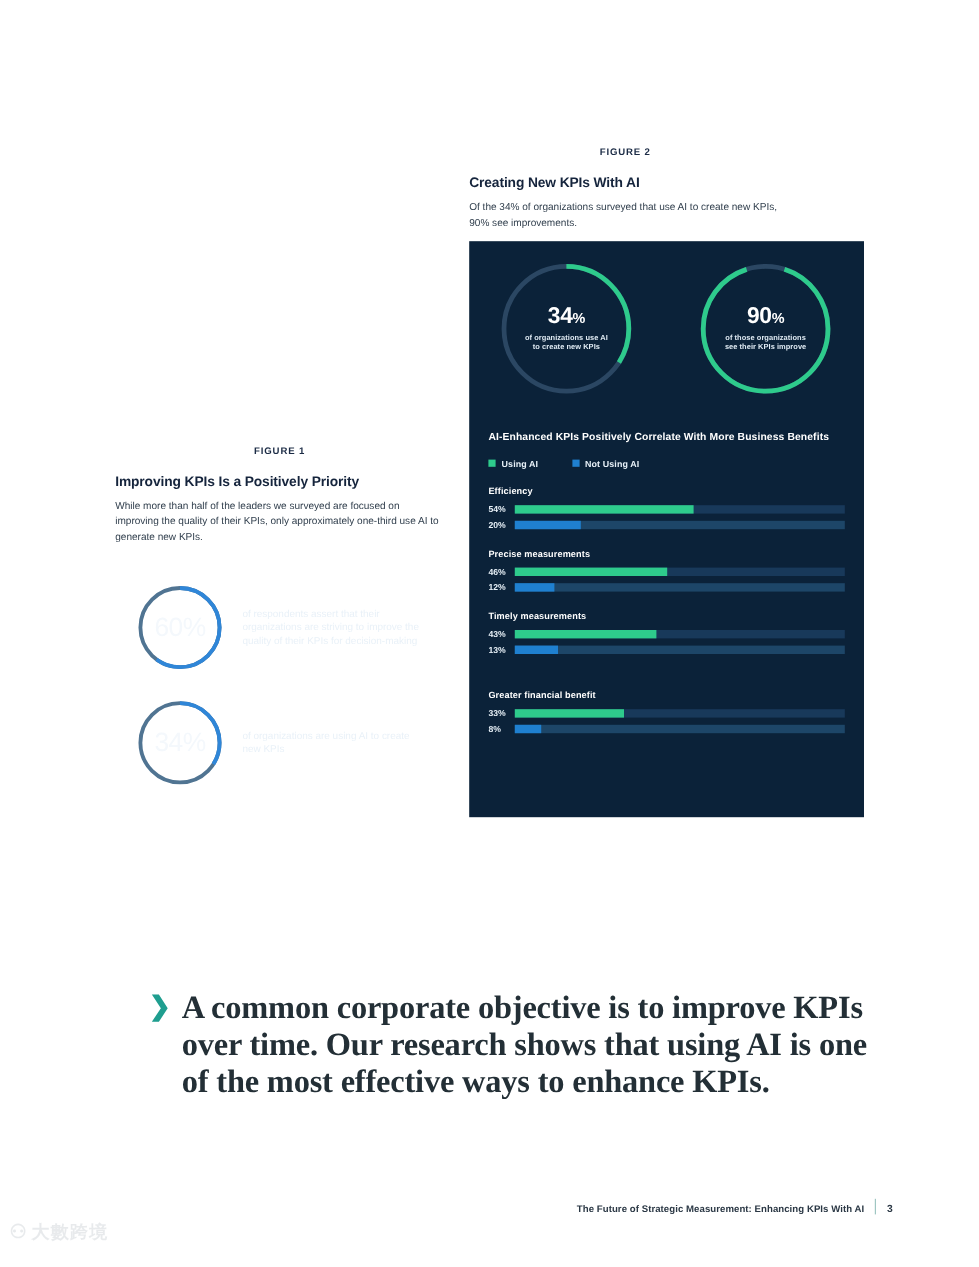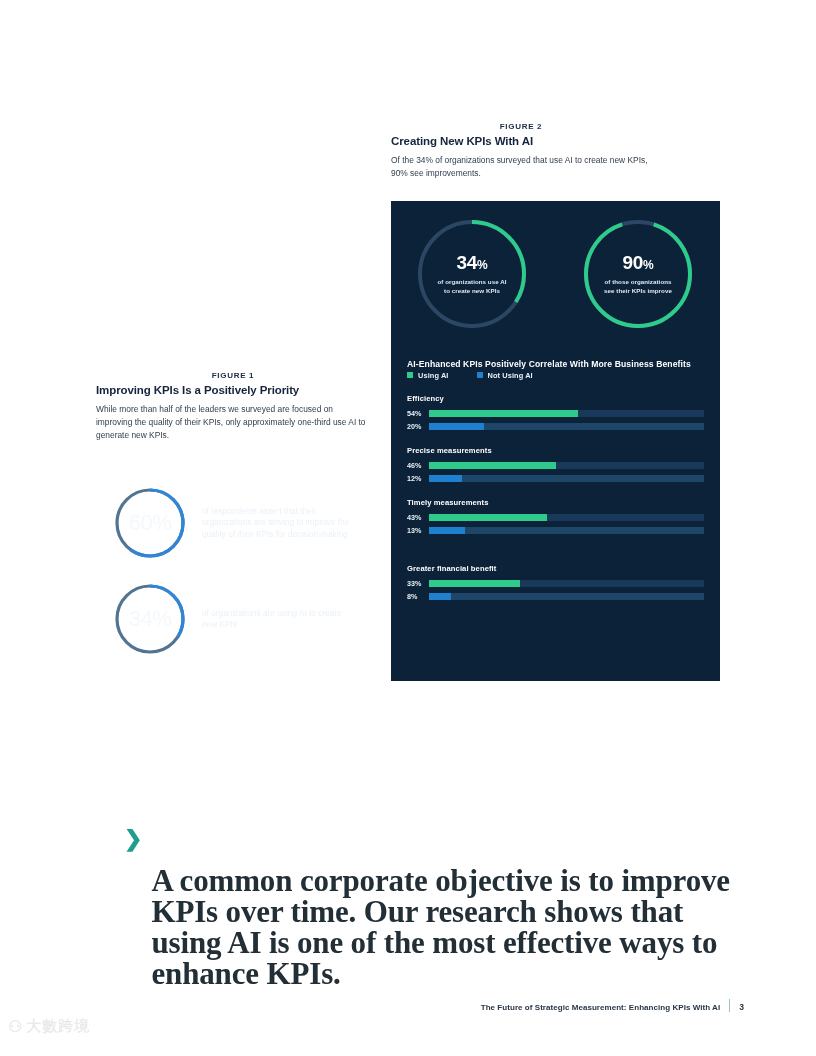--- a/index.html
+++ b/index.html
@@ -28,21 +28,21 @@
     letter-spacing: 0.7px;
     color: #1b2b45;
     text-transform: uppercase;
     margin: 0 0 3px 0;
     text-align: center;
   }
   .fig-title {
     font-size: 11.5px;
     font-weight: bold;
     color: #15243c;
-    margin: 4px 0 7px 0;
+    margin: 16px 0 7px 0;
     letter-spacing: -0.1px;
   }
   .fig-desc {
     font-size: 8.4px;
     line-height: 13px;
     color: #33414f;
     margin: 0;
   }
 
   
@@ -154,20 +154,21 @@
     left: 16px;
     top: 158px;
     width: 297px;
   }
   #bars-title {
     color: #ffffff;
     font-size: 8.6px;
     font-weight: bold;
     line-height: 11.5px;
     letter-spacing: 0.1px;
+    margin-bottom: 11px;
   }
   #bars-legend {
     display: flex;
     margin-bottom: 14px;
   }
   .legend-item {
     display: flex;
     align-items: center;
     margin-right: 28px;
   }
@@ -232,25 +233,24 @@
     color: #1f9e8f;
     font-size: 22px;
     line-height: 30px;
     font-weight: bold;
     margin-right: 9px;
     flex: 0 0 auto;
   }
   #pullquote-text {
     font-family: "Liberation Serif", serif;
     font-weight: bold;
-    font-size: 31px;
+    font-size: 27px;
     line-height: 31px;
     color: #232f36;
     letter-spacing: -0.15px;
-    margin-top: 41px;
   }
 
   
   #footer {
     position: absolute;
     right: 72px;
     top: 999px;
     display: flex;
     align-items: flex-end;
   }

